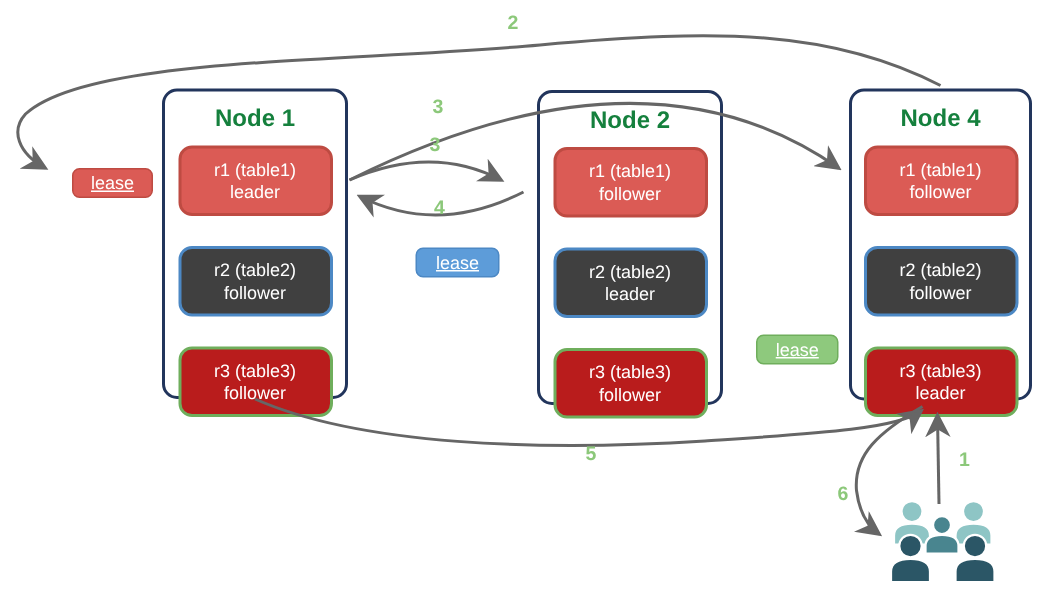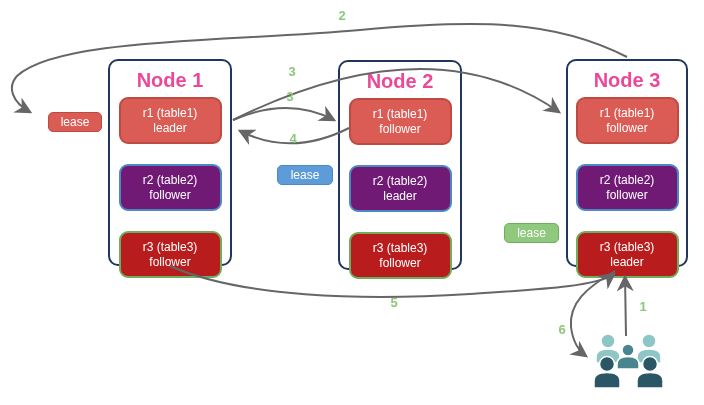--- a/index.html
+++ b/index.html
@@ -5,34 +5,35 @@
   html,body{margin:0;padding:0;background:#ffffff;}
   #canvas{
     position:relative;width:704px;height:405px;background:#ffffff;overflow:hidden;
     font-family:"Liberation Sans", sans-serif;
   }
   .node{
     position:absolute;background:#ffffff;border:2px solid #22355C;border-radius:10px;
     box-sizing:border-box;display:flex;flex-direction:column;align-items:center;
     padding-top:10px;z-index:2;
   }
-  .node-title{font-size:20px;font-weight:bold;color:#ec4899;line-height:18px;margin-bottom:8px;}
+  .node-title{font-size:16px;font-weight:bold;color:#15803d;line-height:18px;margin-bottom:8px;}
   .replicas{display:flex;flex-direction:column;gap:20px;}
   .replica{
     width:103px;height:47px;border-radius:9px;box-sizing:border-box;border:2px solid;
     display:flex;flex-direction:column;align-items:center;justify-content:center;
     color:#ffffff;font-size:12px;line-height:15px;text-align:center;
   }
   .replica.red{background:#DB5B55;border-color:#BE4B42;}
-  .replica.blue{background:#701a75;border-color:#4C88C4;text-align:center;}
+  .replica.blue{background:#404040;border-color:#4C88C4;text-align:center;}
   .replica.green{background:#b91c1c;border-color:#6FAE5C;}
   .lease{
     position:absolute;box-sizing:border-box;border-radius:5px;border:1.5px solid;
     color:#ffffff;font-size:12px;display:flex;align-items:center;justify-content:center;
     z-index:2;
+    text-decoration:underline;
   }
   .lease.red{background:#DB5B55;border-color:#BE4B42;}
   .lease.blue{background:#5D9CD9;border-color:#4C88C4;}
   .lease.green{background:#8EC97D;border-color:#6FAE5C;}
   .step{
     position:absolute;transform:translate(-50%,-50%);color:#8CC87A;font-size:13px;
     font-weight:bold;z-index:4;
   }
   #arrows{position:absolute;left:0;top:0;z-index:3;pointer-events:none;}
 </style>
@@ -52,40 +53,40 @@
         <span>r2 (table2)</span>
         <span>follower</span>
       </div>
       <div class="replica green">
         <span>r3 (table3)</span>
         <span>follower</span>
       </div>
     </div>
   </div>
 
-  <div class="node" style="left:338px;top:60px;width:124px;height:210px;">
+  <div class="node" style="left:358px;top:60px;width:124px;height:210px;">
     <div class="node-title">Node 2</div>
     <div class="replicas">
       <div class="replica red">
         <span>r1 (table1)</span>
         <span>follower</span>
       </div>
       <div class="replica blue">
         <span>r2 (table2)</span>
         <span>leader</span>
       </div>
       <div class="replica green">
         <span>r3 (table3)</span>
         <span>follower</span>
       </div>
     </div>
   </div>
 
   <div class="node" style="left:566px;top:59px;width:122px;height:208px;">
-    <div class="node-title">Node 3</div>
+    <div class="node-title">Node 4</div>
     <div class="replicas">
       <div class="replica red">
         <span>r1 (table1)</span>
         <span>follower</span>
       </div>
       <div class="replica blue">
         <span>r2 (table2)</span>
         <span>follower</span>
       </div>
       <div class="replica green">

